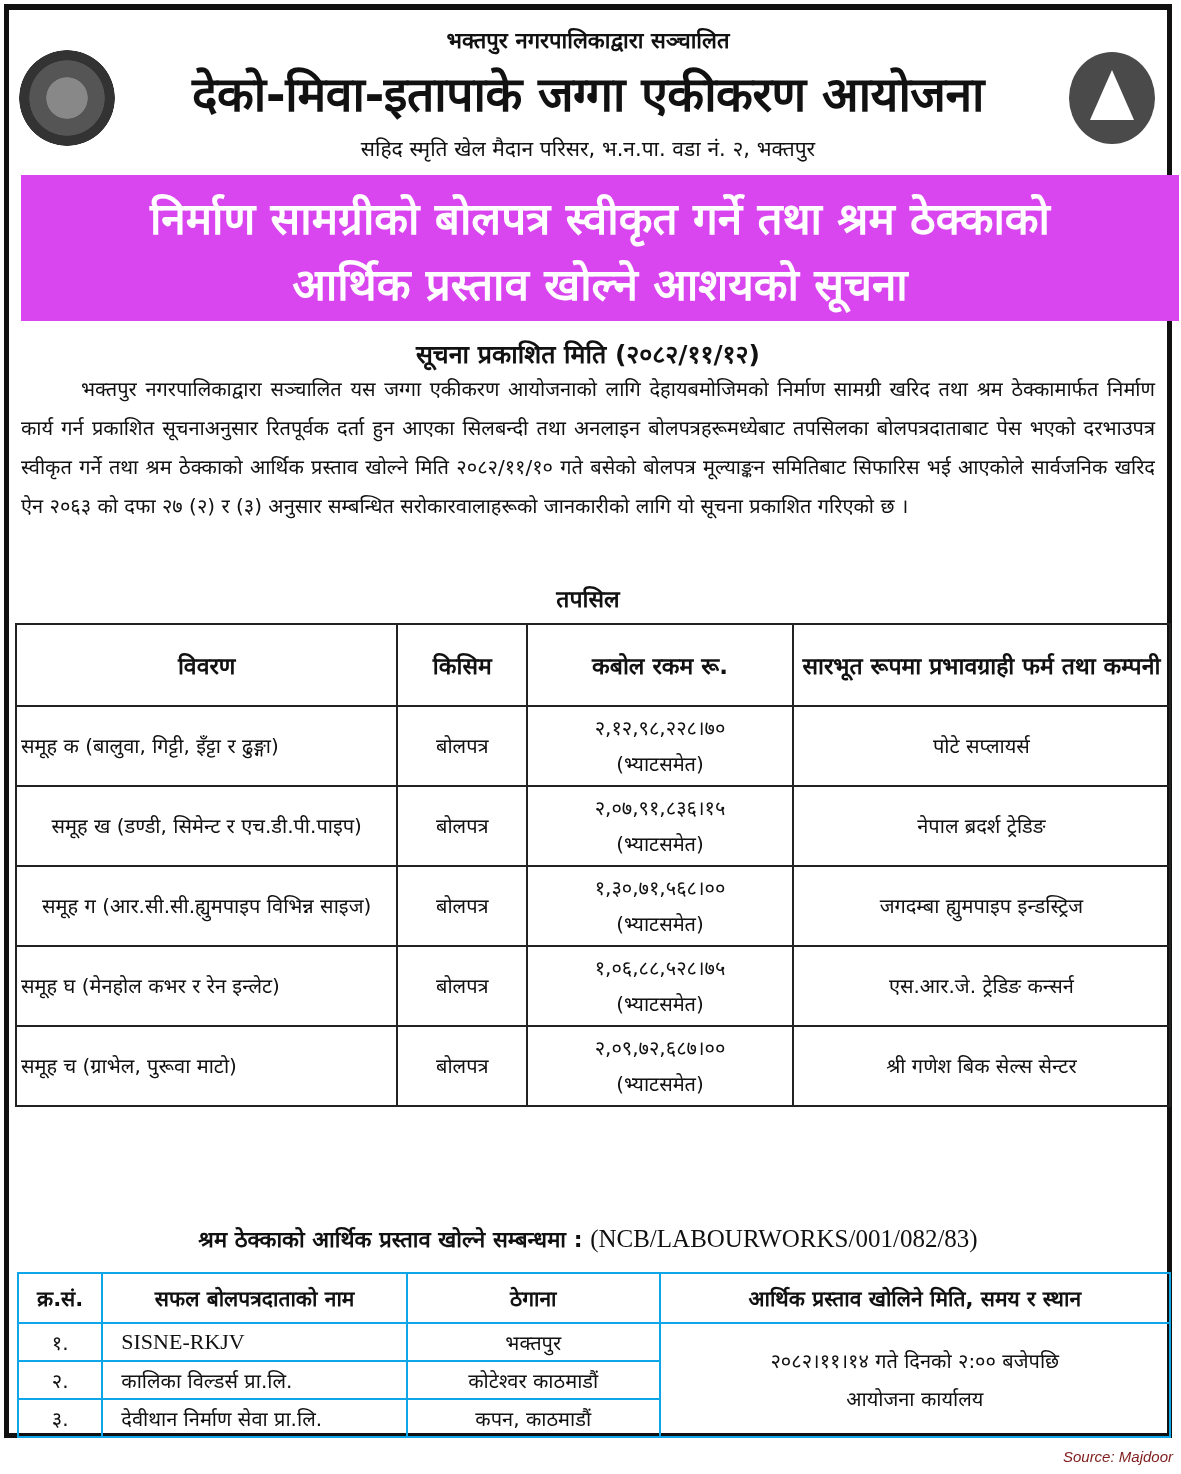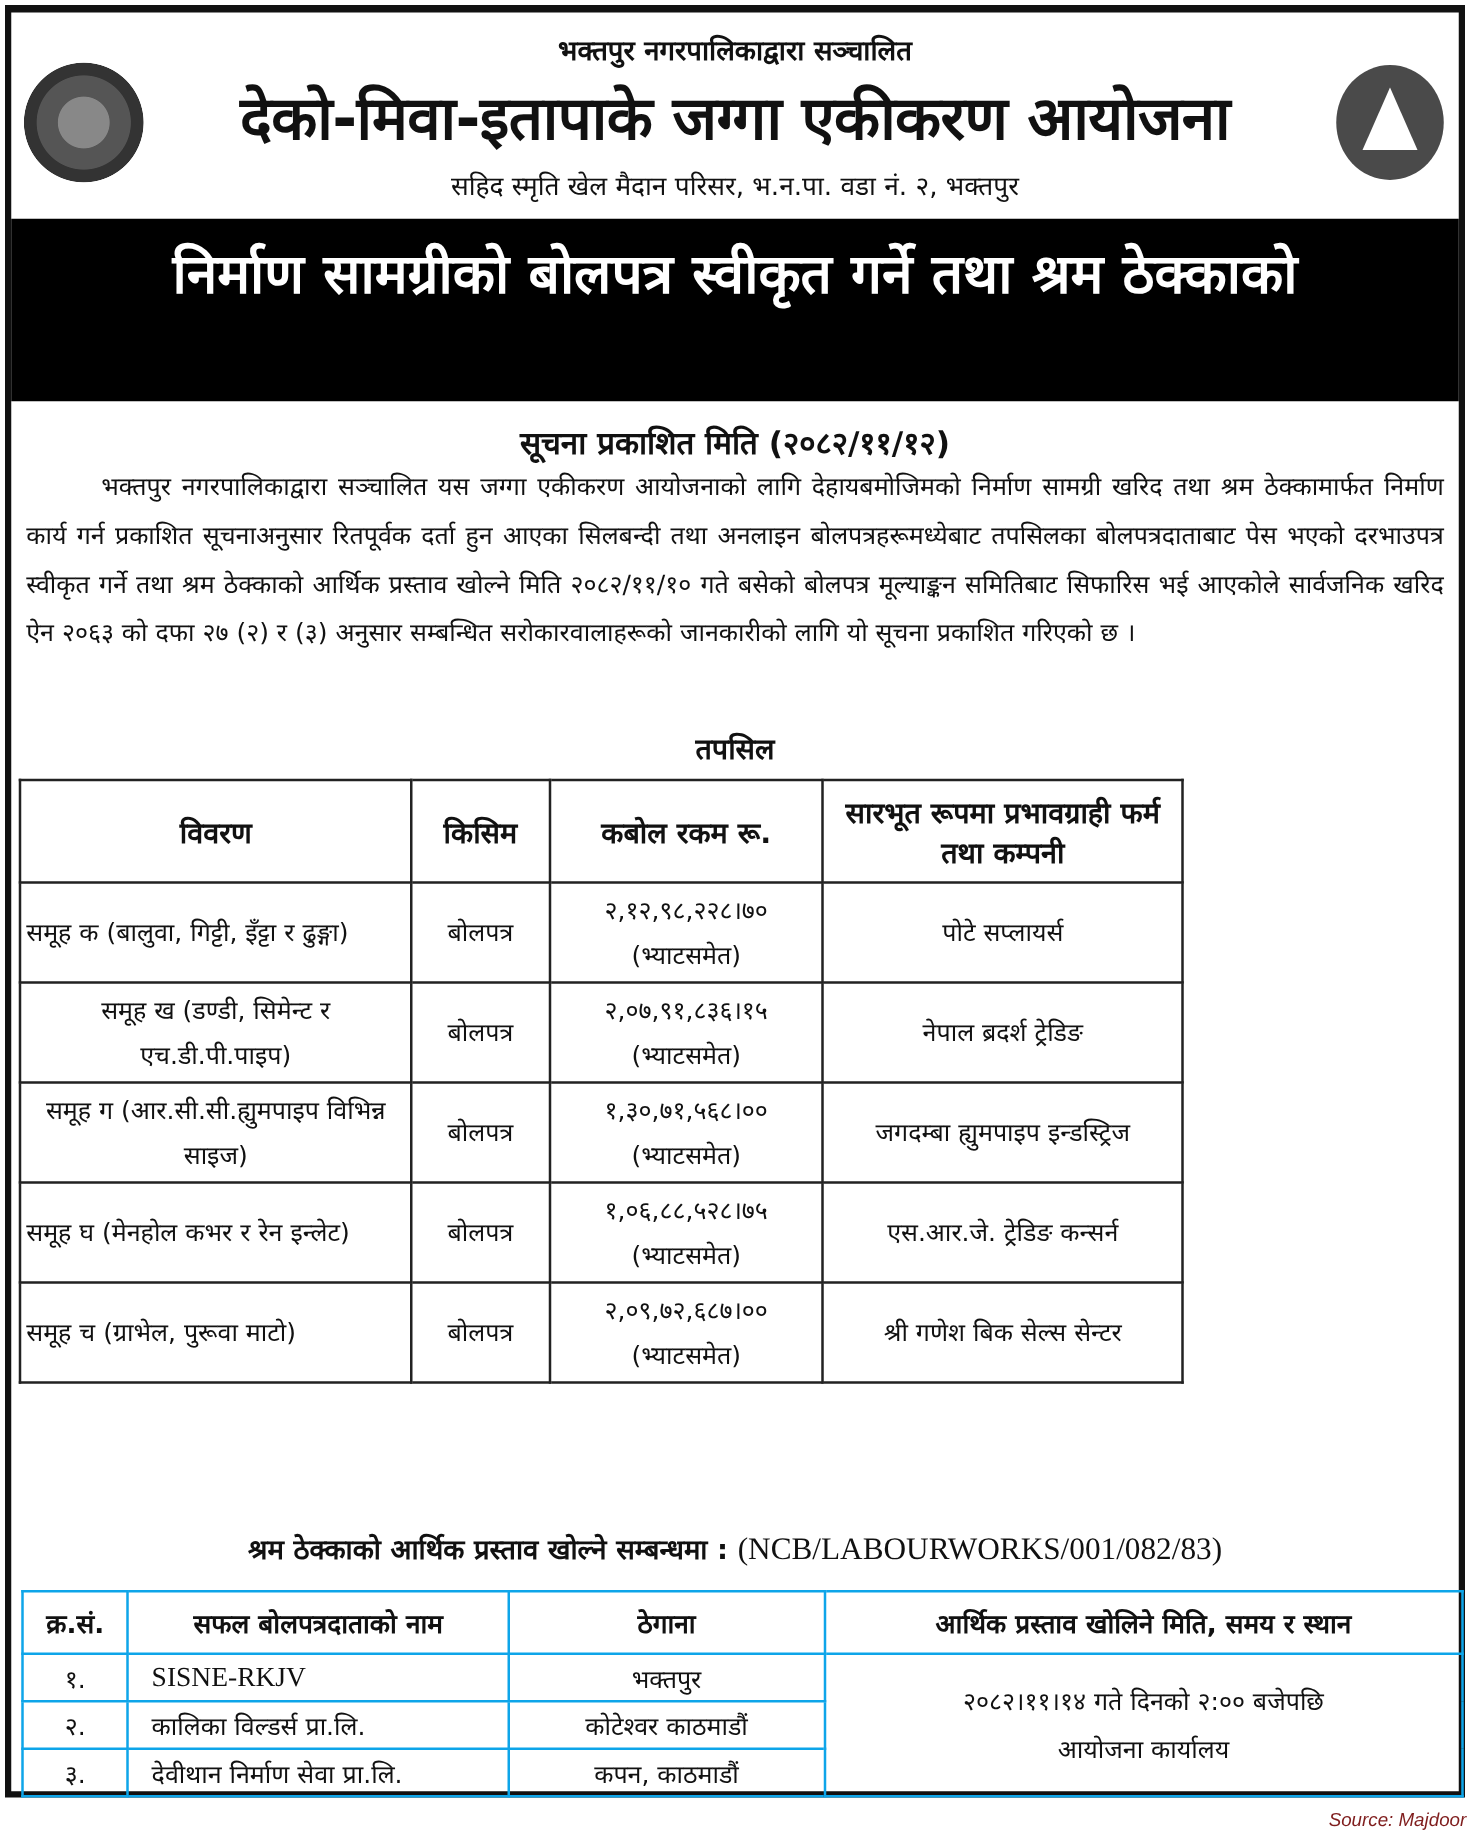--- a/index.html
+++ b/index.html
@@ -5,28 +5,28 @@
   html, body { margin: 0; padding: 0; background: #ffffff; }
   body { width: 1181px; height: 1474px; position: relative; overflow: hidden; font-family: "DejaVu Sans", sans-serif; color: #111; }
   .frame { position: absolute; left: 4px; top: 4px; width: 1168px; height: 1434px; border: 5px solid #111; box-sizing: border-box; border-top-width: 6px; }
   .header { position: absolute; left: 0; top: 0; width: 100%; height: 124px; }
   .org-line { position: absolute; left: 0; right: 0; top: 14px; text-align: center; font-size: 22px; font-weight: bold; }
   .project-title { position: absolute; left: 110px; right: 110px; top: 50px; text-align: center; font-size: 48px; font-weight: bold; letter-spacing: -0.5px; }
   .address { position: absolute; left: 0; right: 0; top: 124px; text-align: center; font-size: 21px; }
   .logo-left { position: absolute; left: 10px; top: 40px; width: 96px; height: 96px; border-radius: 50%; background: radial-gradient(circle at 50% 50%, #888 0 30%, #555 31% 55%, #333 56% 70%, #fff 71% 100%); }
   .logo-right { position: absolute; right: 12px; top: 42px; width: 86px; height: 92px; border-radius: 50%; background: #4a4a4a; display: flex; align-items: center; justify-content: center; }
   .logo-right .tree { width: 0; height: 0; border-left: 22px solid transparent; border-right: 22px solid transparent; border-bottom: 50px solid #fff; margin-top: -6px; }
-  .banner { position: absolute; left: 0; top: 165px; width: 100%; height: 146px; background: #000000; color: #fff; text-align: center; }
+  .banner { position: absolute; left: 12px; top: 165px; width: 100%; height: 146px; background: #d946ef; color: #fff; text-align: center; }
   .banner .l1 { position: absolute; left: 0; right: 0; top: 12px; font-size: 44px; font-weight: bold; }
   .banner .l2 { position: absolute; left: 0; right: 0; top: 78px; font-size: 44px; font-weight: bold; }
   .pubdate { position: absolute; left: 0; right: 0; top: 326px; text-align: center; font-size: 25px; font-weight: bold; }
   .para { position: absolute; left: 12px; right: 12px; top: 360px; font-size: 20px; line-height: 39px; text-align: justify; text-indent: 60px; }
   .tapsil { position: absolute; left: 0; right: 0; top: 572px; text-align: center; font-size: 23px; font-weight: bold; }
   table { border-collapse: collapse; position: absolute; }
-  .t1 { left: 6px; top: 613px; width: 932px; }
+  .t1 { left: 6px; top: 613px; width: 1156px; }
   .t1 th, .t1 td { border: 2px solid #222; text-align: center; font-size: 20px; padding: 0 4px; }
   .t1 th { font-weight: bold; font-size: 23px; height: 80px; }
   .t1 td { height: 78px; line-height: 36px; }
   .t1 td.desc { text-align: left; }
   .t1 td.desc.center { text-align: center; }
   .labour-title { position: absolute; left: 0; right: 0; top: 1213px; text-align: center; font-size: 22px; font-weight: bold; }
   .labour-title .ref { font-family: "Liberation Serif", serif; font-weight: normal; font-size: 25px; }
   .t2 { left: 8px; top: 1262px; width: 1154px; }
   .t2 th, .t2 td { border: 2px solid #0ea5e9; font-size: 20px; padding: 0 18px; }
   .t2 th { font-weight: bold; height: 48px; font-size: 21px; }
@@ -47,20 +47,21 @@
     <div class="org-line">भक्तपुर नगरपालिकाद्वारा सञ्चालित</div>
     <div class="project-title">देको-मिवा-इतापाके जग्गा एकीकरण आयोजना</div>
     <div class="address">सहिद स्मृति खेल मैदान परिसर, भ.न.पा. वडा नं. २, भक्तपुर</div>
     <div class="logo-right">
         <div class="tree"></div>
       </div>
   </div>
 
   <div class="banner">
     <div class="l1">निर्माण सामग्रीको बोलपत्र स्वीकृत गर्ने तथा श्रम ठेक्काको</div>
+    <div class="l2">आर्थिक प्रस्ताव खोल्ने आशयको सूचना</div>
   </div>
 
   <div class="pubdate">सूचना प्रकाशित मिति (२०८२/११/१२)</div>
   <div class="para">भक्तपुर नगरपालिकाद्वारा सञ्चालित यस जग्गा एकीकरण आयोजनाको लागि देहायबमोजिमको निर्माण सामग्री खरिद तथा श्रम ठेक्कामार्फत निर्माण कार्य गर्न प्रकाशित सूचनाअनुसार रितपूर्वक दर्ता हुन आएका सिलबन्दी तथा अनलाइन बोलपत्रहरूमध्येबाट तपसिलका बोलपत्रदाताबाट पेस भएको दरभाउपत्र स्वीकृत गर्ने तथा श्रम ठेक्काको आर्थिक प्रस्ताव खोल्ने मिति २०८२/११/१० गते बसेको बोलपत्र मूल्याङ्कन समितिबाट सिफारिस भई आएकोले सार्वजनिक खरिद ऐन २०६३ को दफा २७ (२) र (३) अनुसार सम्बन्धित सरोकारवालाहरूको जानकारीको लागि यो सूचना प्रकाशित गरिएको छ ।</div>
   <div class="tapsil">तपसिल</div>
 
   <table class="t1">
     <colgroup>
         <col style="width:382px">
         <col style="width:130px">

